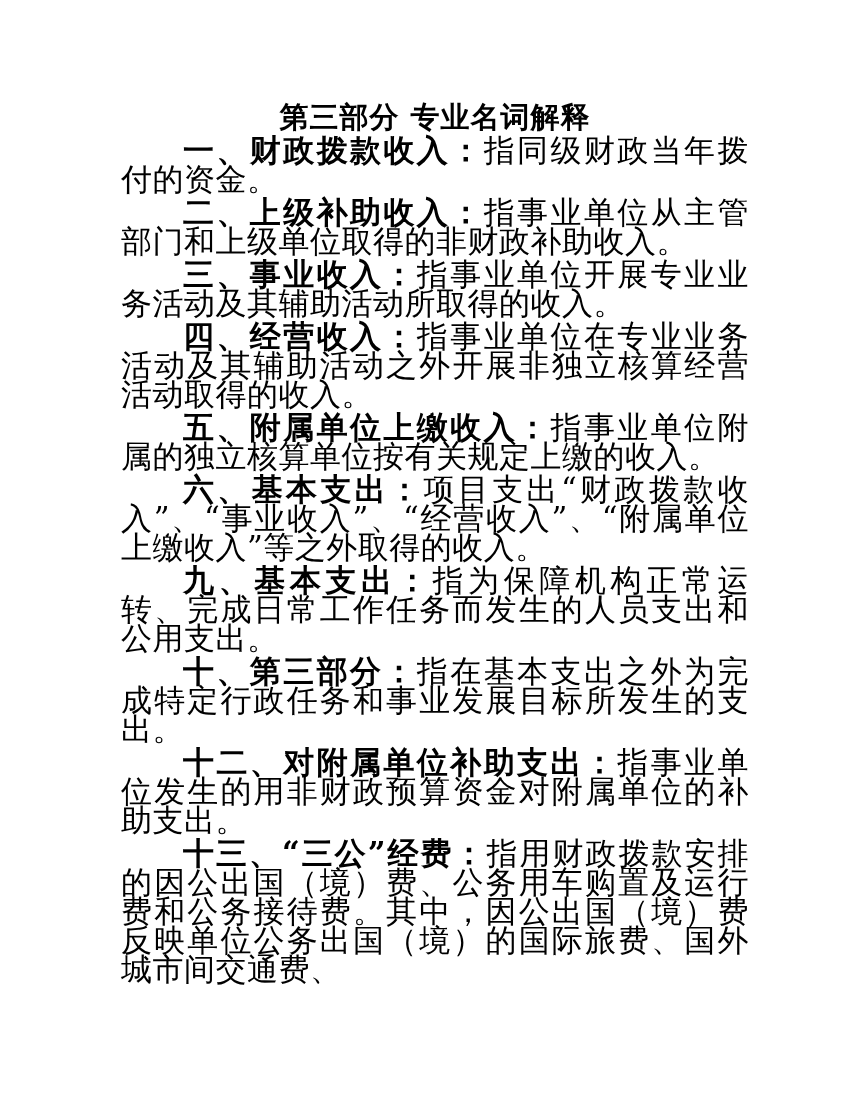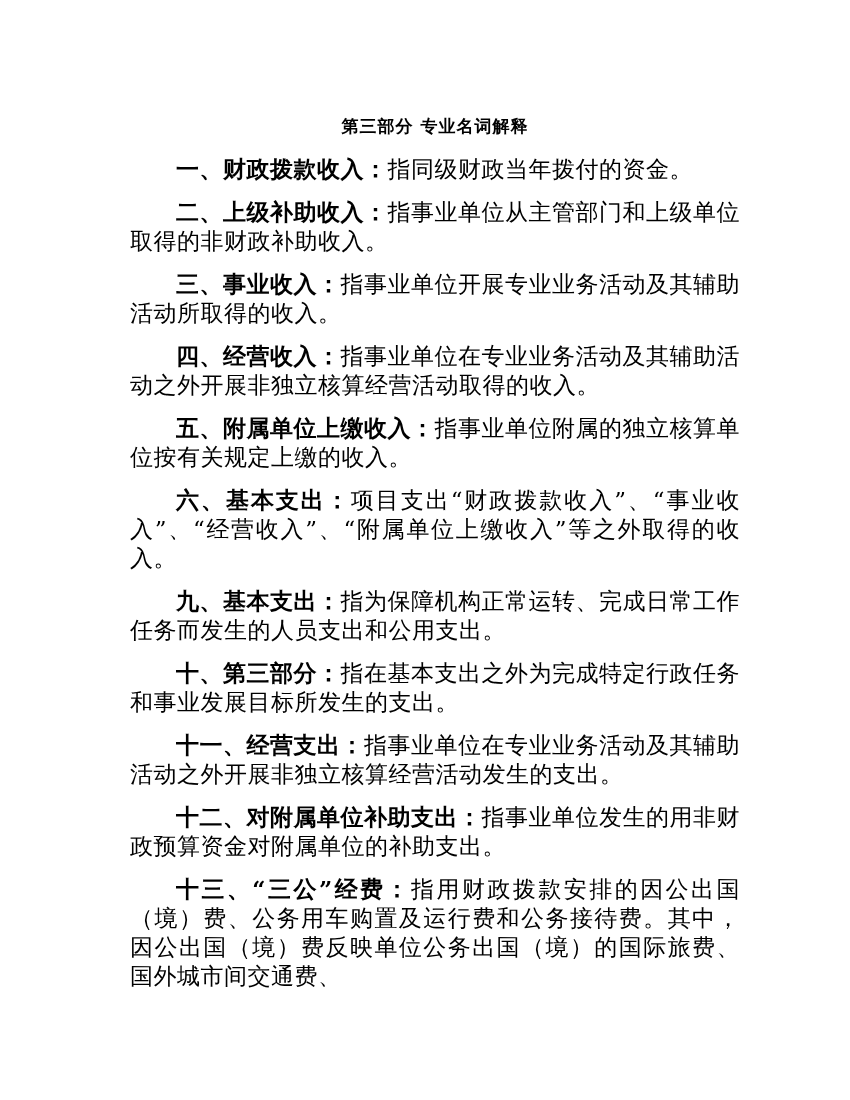--- a/index.html
+++ b/index.html
@@ -16,31 +16,31 @@
     font-family: "DejaVu Serif", "Liberation Serif", serif;
     overflow: hidden;
   }
   .content {
     position: absolute;
     left: 117px;
     top: 100px;
     width: 636px;
   }
   .doc-title {
-    margin: 12px;
-    font-size: 17px;
+    margin: 3px;
+    font-size: 29px;
     line-height: 29px;
     font-weight: bold;
     text-align: center;
     letter-spacing: 1px;
     white-space: pre;
   }
   .para {
-    margin: 13px;
-    font-size: 23px;
+    margin: 4px;
+    font-size: 31px;
     line-height: 29px;
     text-align: justify;
     text-justify: inter-ideograph;
     text-indent: 2em;
     letter-spacing: 0.5px;
   }
   .term {
     font-weight: bold;
   }
 </style>
@@ -63,20 +63,19 @@
     <p class="para"><span class="term">五、附属单位上缴收入：</span><span class="def">指事业单位附属的独立核算单位按有关规定上缴的收入。</span></p>
 
     <p class="para"><span class="term">六、基本支出：</span><span class="def">项目支出“财政拨款收入”、“事业收入”、“经营收入”、“附属单位上缴收入”等之外取得的收入。</span></p>
 
 
 
     <p class="para"><span class="term">九、基本支出：</span><span class="def">指为保障机构正常运转、完成日常工作任务而发生的人员支出和公用支出。</span></p>
 
     <p class="para"><span class="term">十、第三部分：</span><span class="def">指在基本支出之外为完成特定行政任务和事业发展目标所发生的支出。</span></p>
 
-    <p class="para"><span class="term">十一、经营支出：</span><span class="def">指事业单位在专业业务活动及其辅助活动之外开展非独立核算经营活动发生的支出。</span></p>
 
     <p class="para"><span class="term">十二、对附属单位补助支出：</span><span class="def">指事业单位发生的用非财政预算资金对附属单位的补助支出。</span></p>
 
     <p class="para"><span class="term">十三、“三公”经费：</span><span class="def">指用财政拨款安排的因公出国（境）费、公务用车购置及运行费和公务接待费。其中，因公出国（境）费反映单位公务出国（境）的国际旅费、国外城市间交通费、</span></p>
 
   </div>
 </div>
 
 </body></html>

